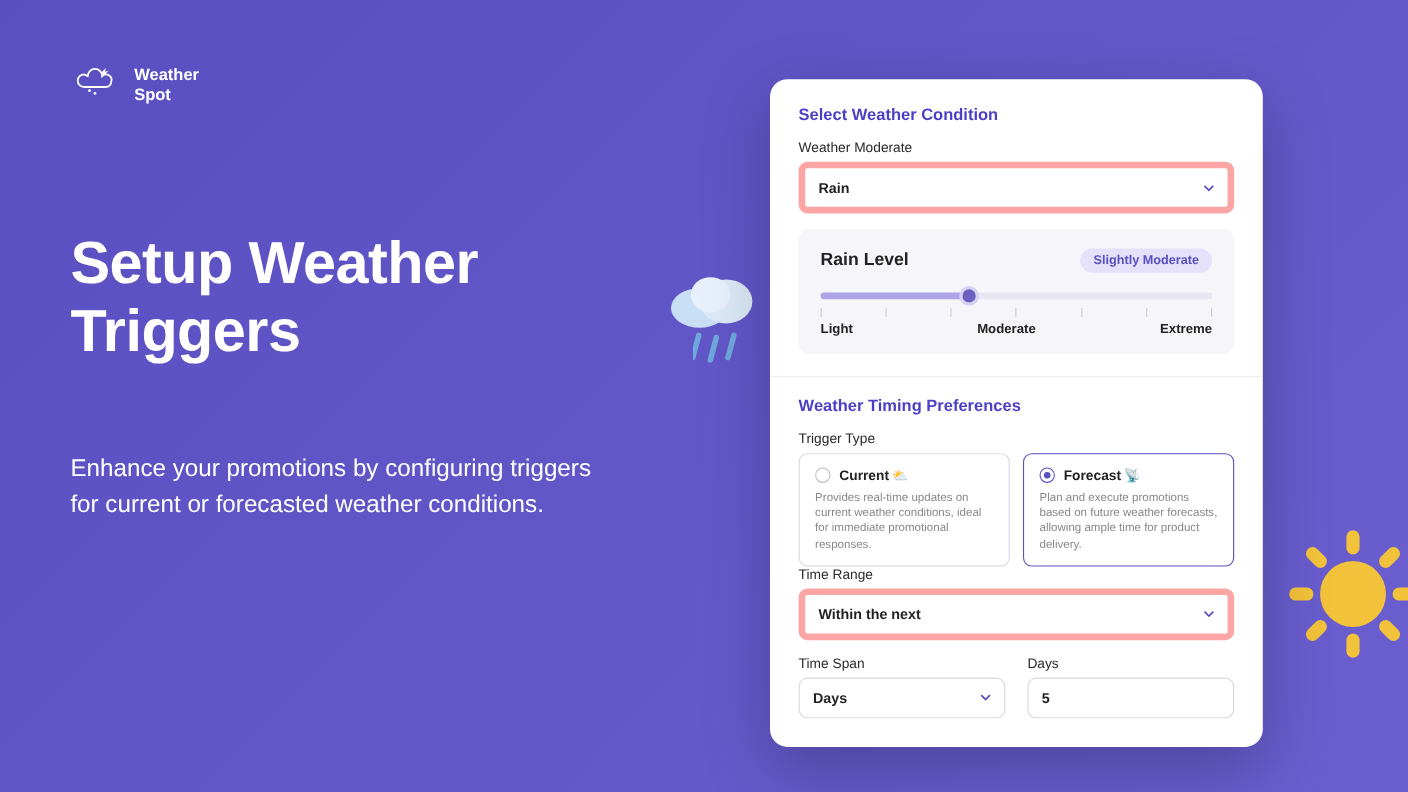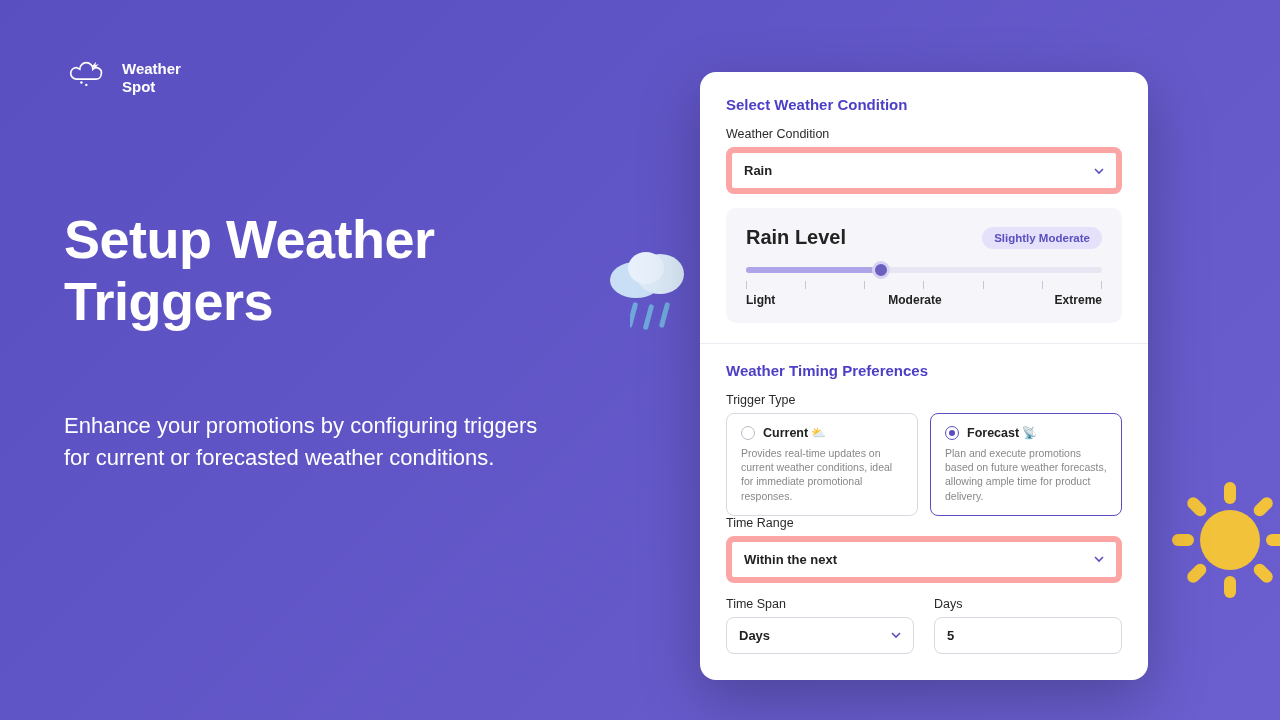--- a/index.html
+++ b/index.html
@@ -22,21 +22,21 @@
 .sun-core { position: absolute; top: 50px; left: 50px; width: 60px; height: 60px; background: #f3c23b; border-radius: 50%; }
 .sun-ray { position: absolute; width: 12px; height: 22px; background: #f3c23b; border-radius: 6px; top: 74px; left: 74px; transform-origin: 6px 6px; }
 .card { position: absolute; top: 72px; left: 700px; width: 448px; background: #fff; border-radius: 16px; padding: 24px 26px 26px; box-shadow: 0 20px 60px rgba(0,0,0,0.25); }
 .section-title { color: #4c3fc6; font-size: 15px; font-weight: 700; margin-bottom: 14px; }
 .field-label { color: #2a2a2a; font-size: 12.5px; font-weight: 500; margin-bottom: 6px; }
 .select { width: 100%; border: 6px solid #fca5a5; border-radius: 8px; padding: 10px 12px; font-size: 13px; font-weight: 600; color: #222; display: flex; justify-content: space-between; align-items: center; cursor: pointer; }
 .chev { width: 10px; height: 10px; }
 .field-block { margin-bottom: 14px; }
 .slider-box { background: #f6f6fa; border-radius: 10px; padding: 18px 20px 16px; margin-top: 4px; }
 .slider-head { display: flex; justify-content: space-between; align-items: center; margin-bottom: 18px; }
-.slider-title { font-size: 20px; font-weight: 600; color: #222; }
+.slider-title { font-size: 16px; font-weight: 600; color: #222; }
 .slider-badge { background: #e5e1fa; color: #5a4fc0; font-size: 11.5px; font-weight: 600; padding: 5px 12px; border-radius: 12px; }
 .slider-track { position: relative; height: 6px; background: #e8e6f2; border-radius: 3px; margin-bottom: 8px; }
 .slider-fill { position: absolute; left: 0; top: 0; height: 6px; background: #aea4e8; border-radius: 3px; width: 38%; }
 .slider-thumb { position: absolute; top: -6px; left: 38%; width: 18px; height: 18px; background: #6b5fc0; border: 3px solid #d7d1f2; border-radius: 50%; margin-left: -9px; cursor: grab; }
 .ticks { display: flex; justify-content: space-between; margin-bottom: 4px; }
 .tick { width: 1px; height: 8px; background: #c8c5d8; }
 .slider-labels { display: flex; justify-content: space-between; font-size: 12px; font-weight: 600; color: #222; }
 .divider { height: 1px; background: #ececf2; margin: 20px -26px 18px; }
 .radio-row { display: flex; gap: 12px; }
 .radio-card { flex: 1; border: 1px solid #d8d8e0; border-radius: 8px; padding: 12px 14px; cursor: pointer; }
@@ -102,21 +102,21 @@
   <div class="sun-ray" style="transform: rotate(180deg) translate(0,-52px)"></div>
   <div class="sun-ray" style="transform: rotate(225deg) translate(0,-52px)"></div>
   <div class="sun-ray" style="transform: rotate(270deg) translate(0,-52px)"></div>
   <div class="sun-ray" style="transform: rotate(315deg) translate(0,-52px)"></div>
 </div>
 
 <div class="card">
   <div class="section-title">Select Weather Condition</div>
 
   <div class="field-block">
-    <div class="field-label">Weather Condition</div>
+    <div class="field-label">Weather Moderate</div>
     <div class="select">
       <span>Rain</span>
       <svg class="chev" viewBox="0 0 10 10">
           <path d="M1 3 L5 7 L9 3" stroke="#5a4fc0" stroke-width="1.6" fill="none"></path>
         </svg>
     </div>
   </div>
 
 
   <div class="slider-box">

